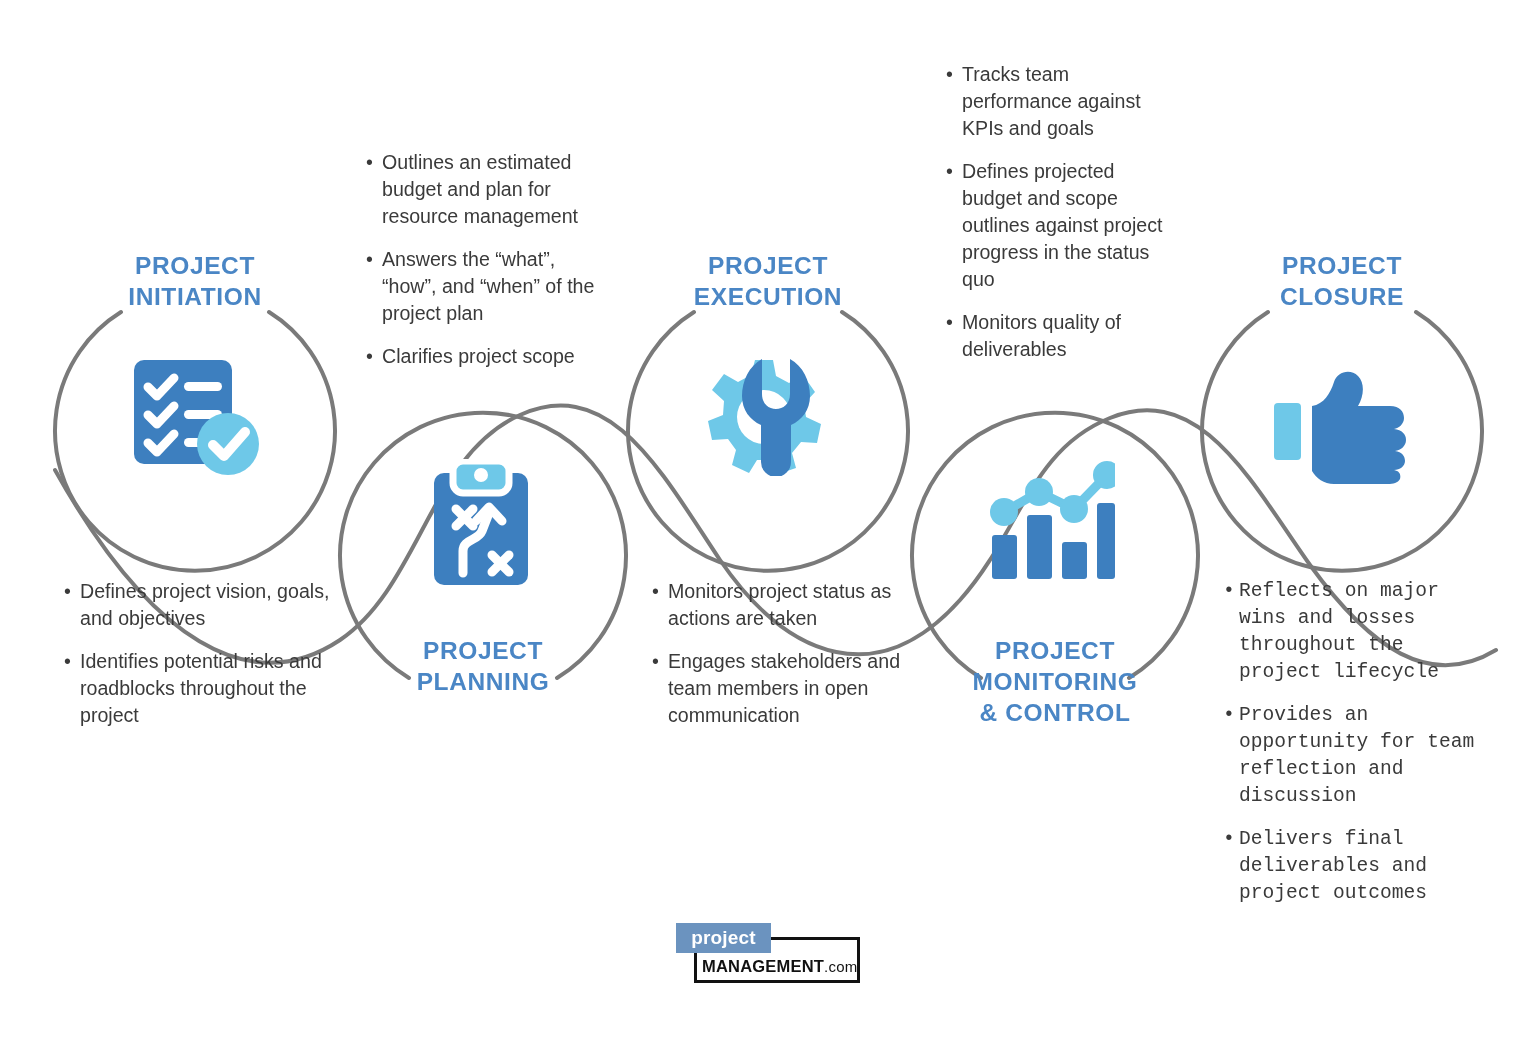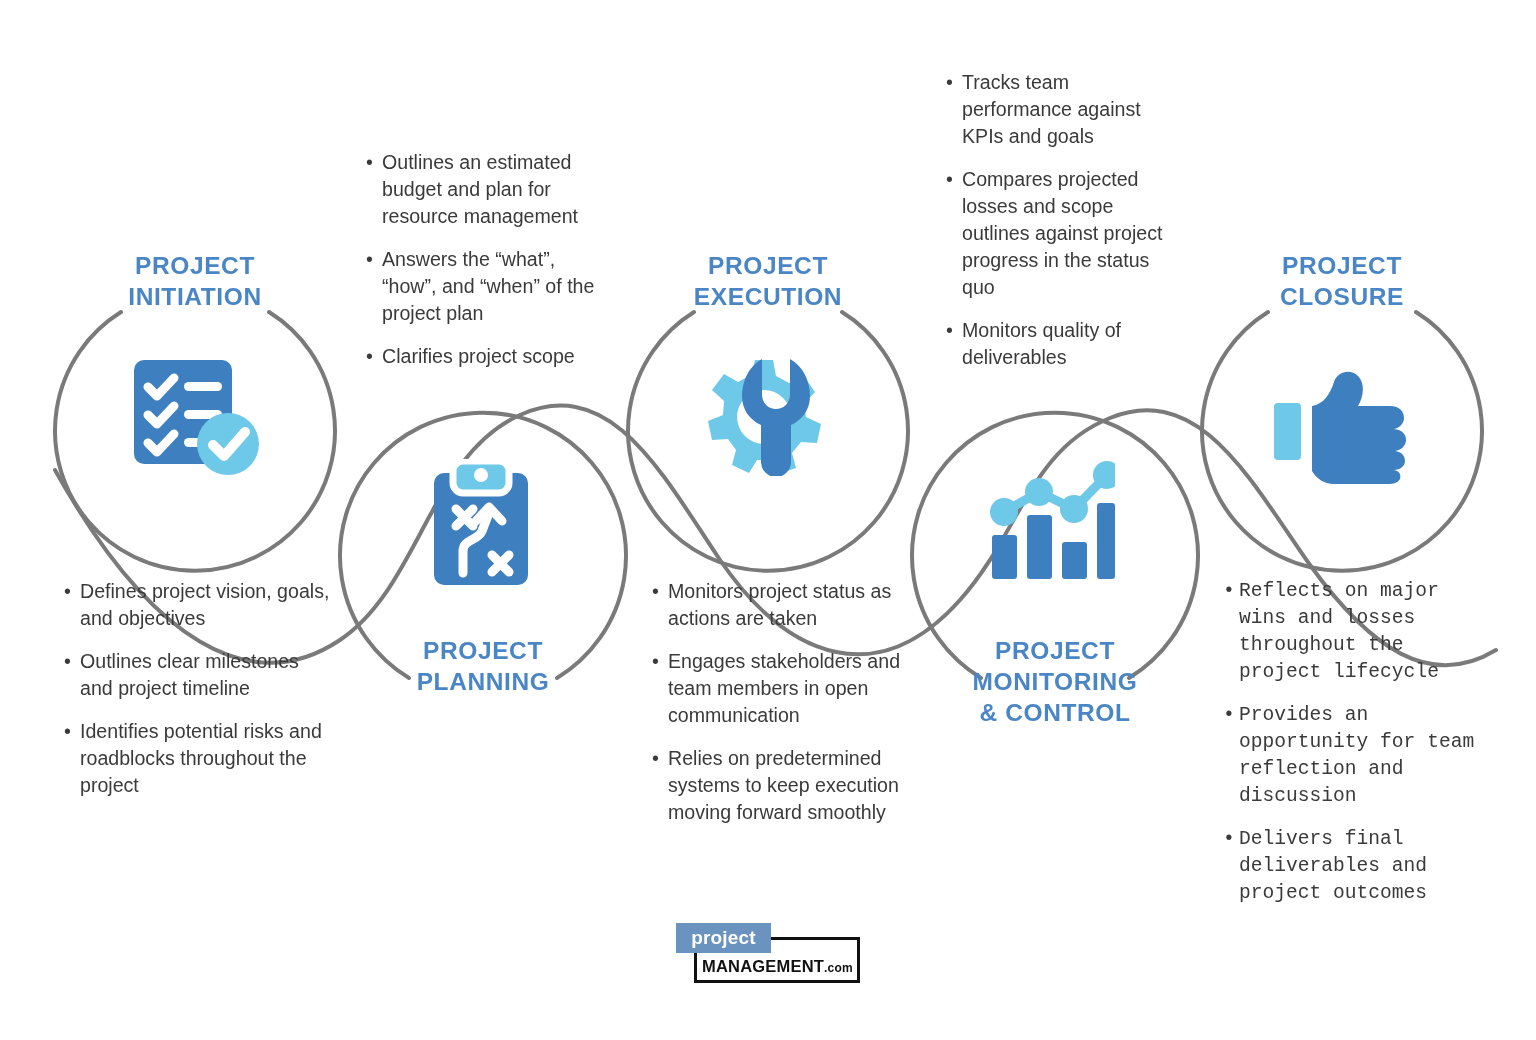--- a/index.html
+++ b/index.html
@@ -63,21 +63,21 @@
     position:absolute;left:18px;top:14px;width:166px;height:46px;
     border:3px solid #111111;
     box-sizing:border-box;
   }
   .logo .mtext{
     position:absolute;left:26px;top:34px;
     font-size:16.5px;font-weight:bold;color:#111111;
     letter-spacing:0.2px;
     z-index:3;
   }
-  .logo .mtext .dotcom{font-size:12px;font-weight:bold;}
+  .logo .mtext .dotcom{font-size:15px;font-weight:normal;}
   .logo .dash{
     position:absolute;left:99px;top:14px;width:14px;height:3px;background:#111111;z-index:3;
   }
 </style>
 </head>
 <body>
 
 <div class="stage">
 
   <svg class="flow" viewBox="0 0 1536 1040">
@@ -217,39 +217,37 @@
                C 133 96, 128 100, 122 100
                C 128 101, 129 105, 128 109
                C 126 113, 121 114, 116 114
                L 62 114
                C 52 114, 44 108, 40 101 Z" fill="#3d7fbf"></path>
     </svg>
   </div>
 
   <div class="bullets" style="left:64px;top:578px;width:268px;">
     <span class="bi">Defines project vision, goals, and objectives</span>
-    <span class="bi">Outlines clear milestones and project timeline</span>
     <span class="bi">Identifies potential risks and roadblocks throughout the project</span>
   </div>
 
   <div class="bullets" style="left:366px;top:141px;width:240px;margin-top:8px;">
     <span class="bi">Outlines an estimated budget and plan for resource management</span>
     <span class="bi">Answers the “what”, “how”, and “when” of the project plan</span>
     <span class="bi">Clarifies project scope</span>
   </div>
 
   <div class="bullets" style="left:652px;top:578px;width:254px;">
     <span class="bi">Monitors project status as actions are taken</span>
     <span class="bi">Engages stakeholders and team members in open communication</span>
-    <span class="bi">Relies on predetermined systems to keep execution moving forward smoothly</span>
-  </div>
-
-  <div class="bullets" style="left:946px;top:69px;width:222px;">
+  </div>
+
+  <div class="bullets" style="left:946px;top:61px;width:222px;">
     <span class="bi">Tracks team performance against KPIs and goals</span>
-    <span class="bi">Compares projected losses and scope outlines against project progress in the status quo</span>
+    <span class="bi">Defines projected budget and scope outlines against project progress in the status quo</span>
     <span class="bi">Monitors quality of deliverables</span>
   </div>
 
   <div class="bullets" style="left:1223px;top:578px;width:266px;font-family:Liberation Mono, monospace;">
     <span class="bi">Reflects on major wins and losses throughout the project lifecycle</span>
     <span class="bi">Provides an opportunity for team reflection and discussion</span>
     <span class="bi">Delivers final deliverables and project outcomes</span>
   </div>
 
   <div class="logo">

